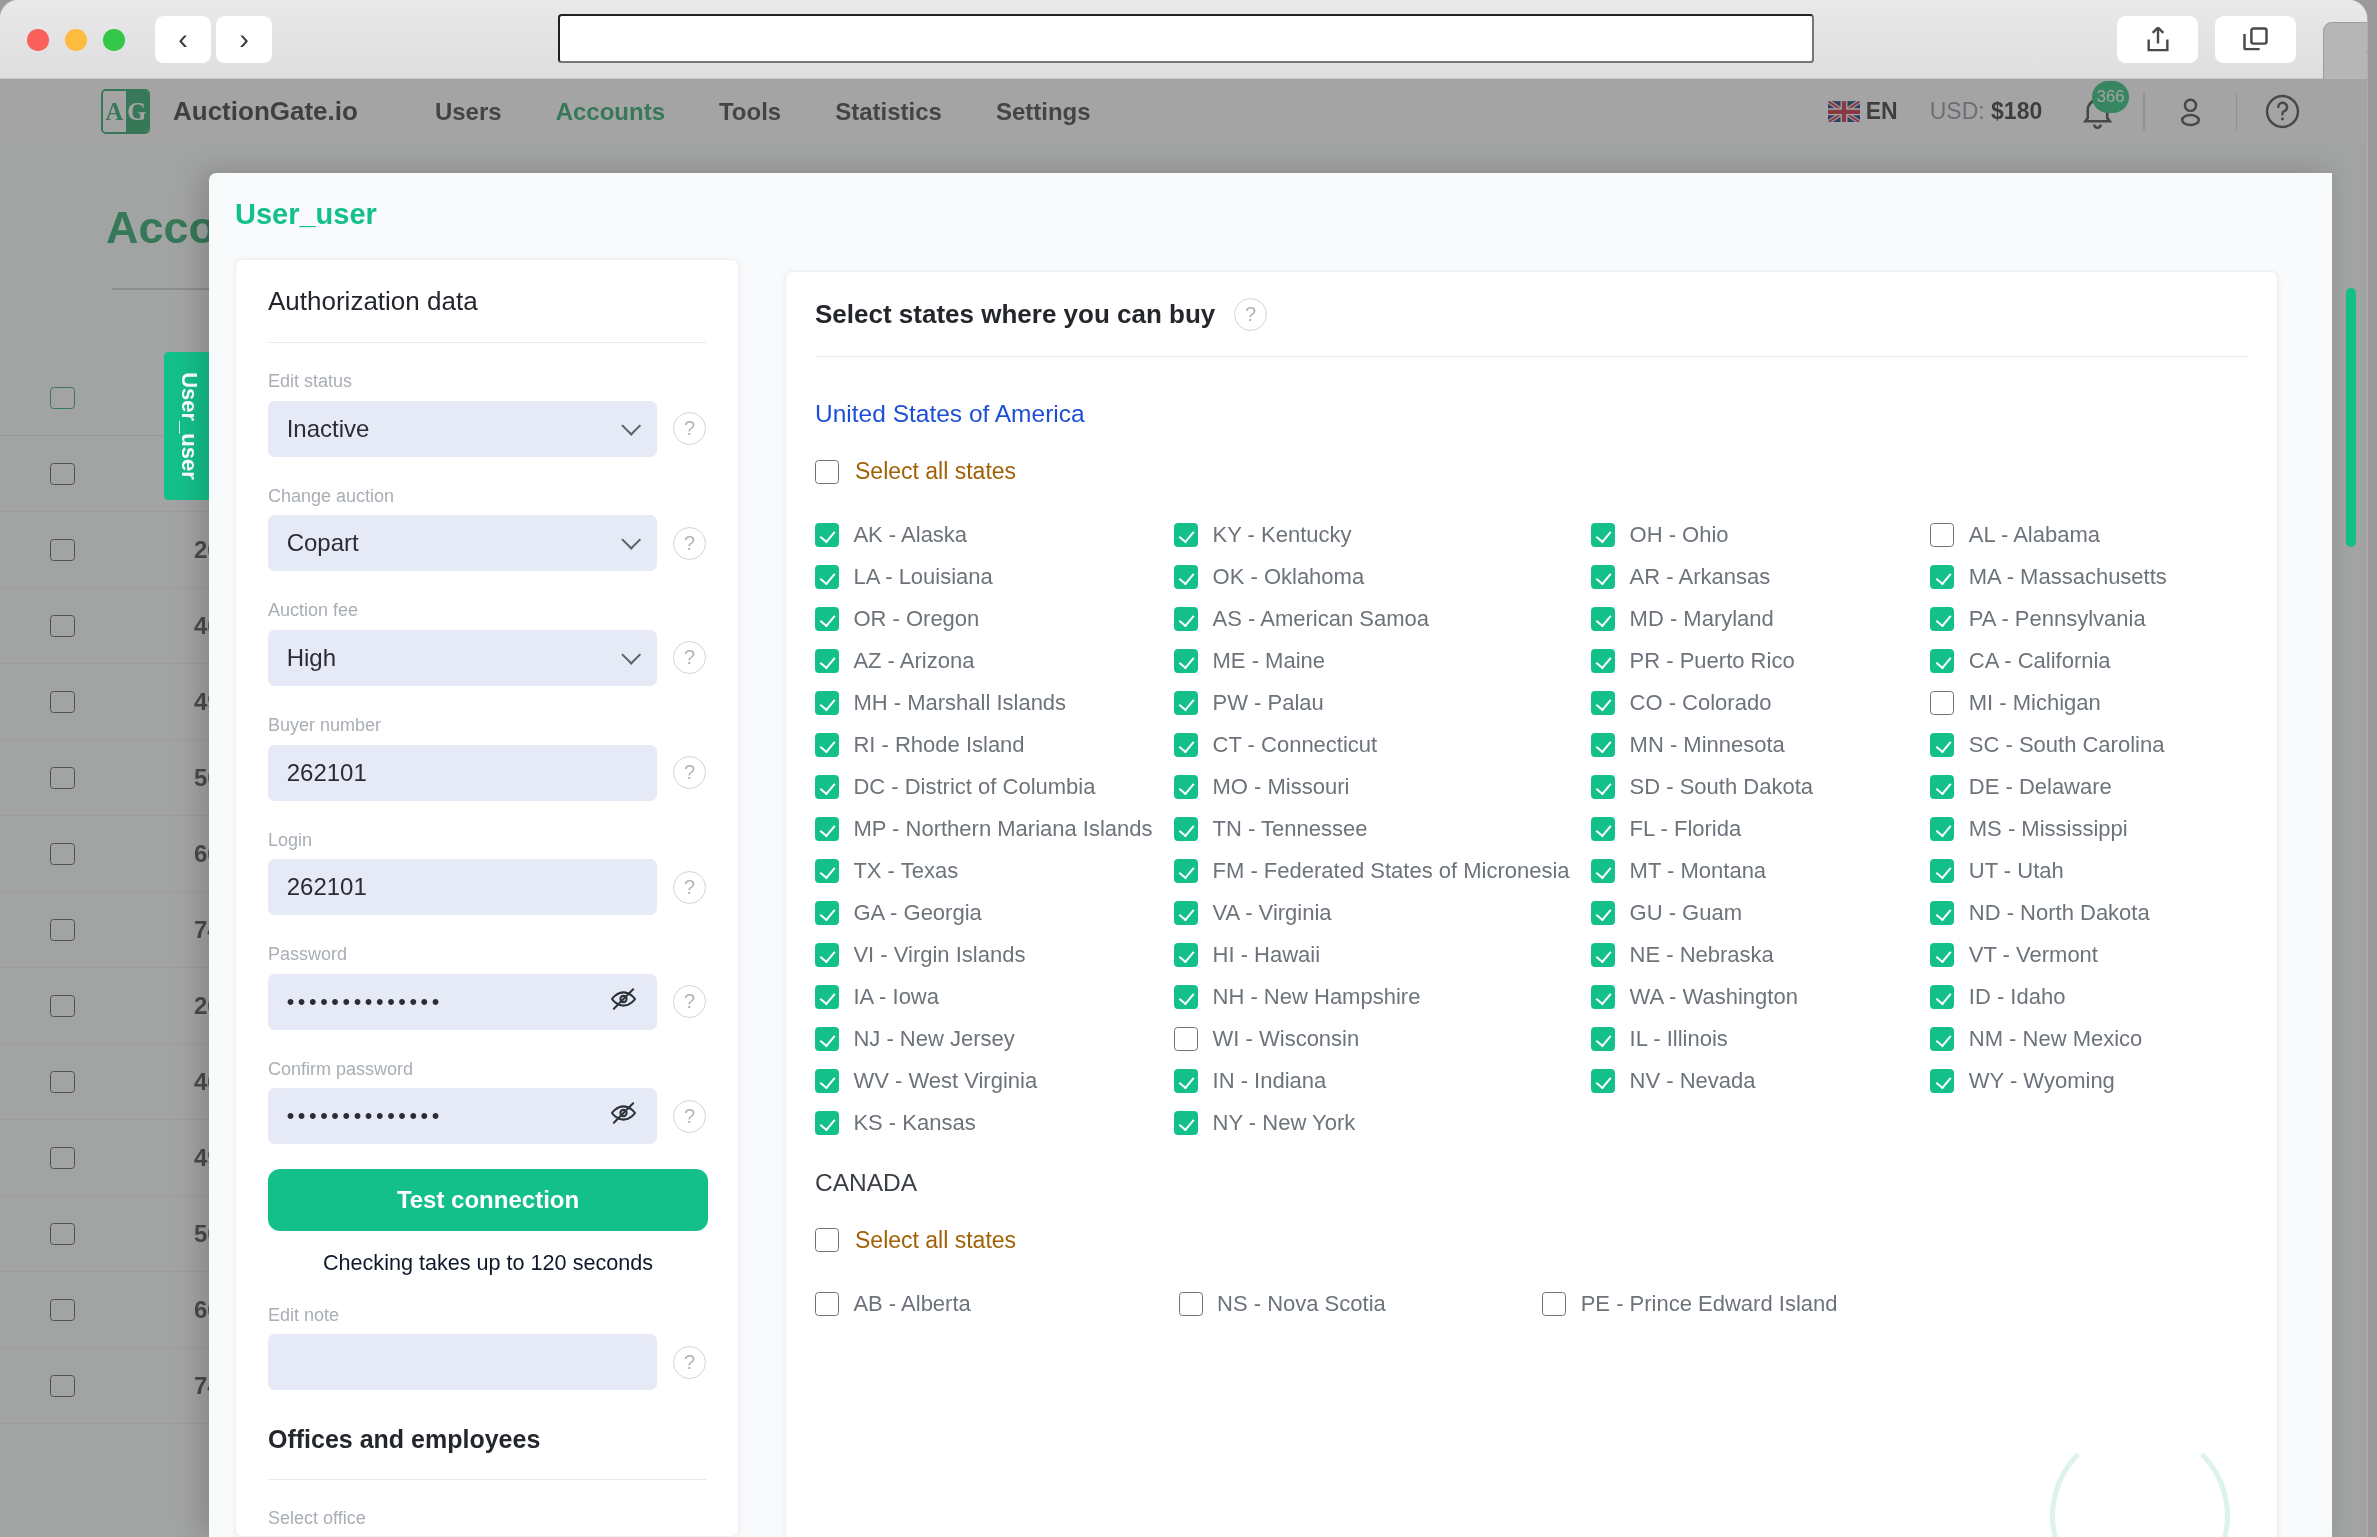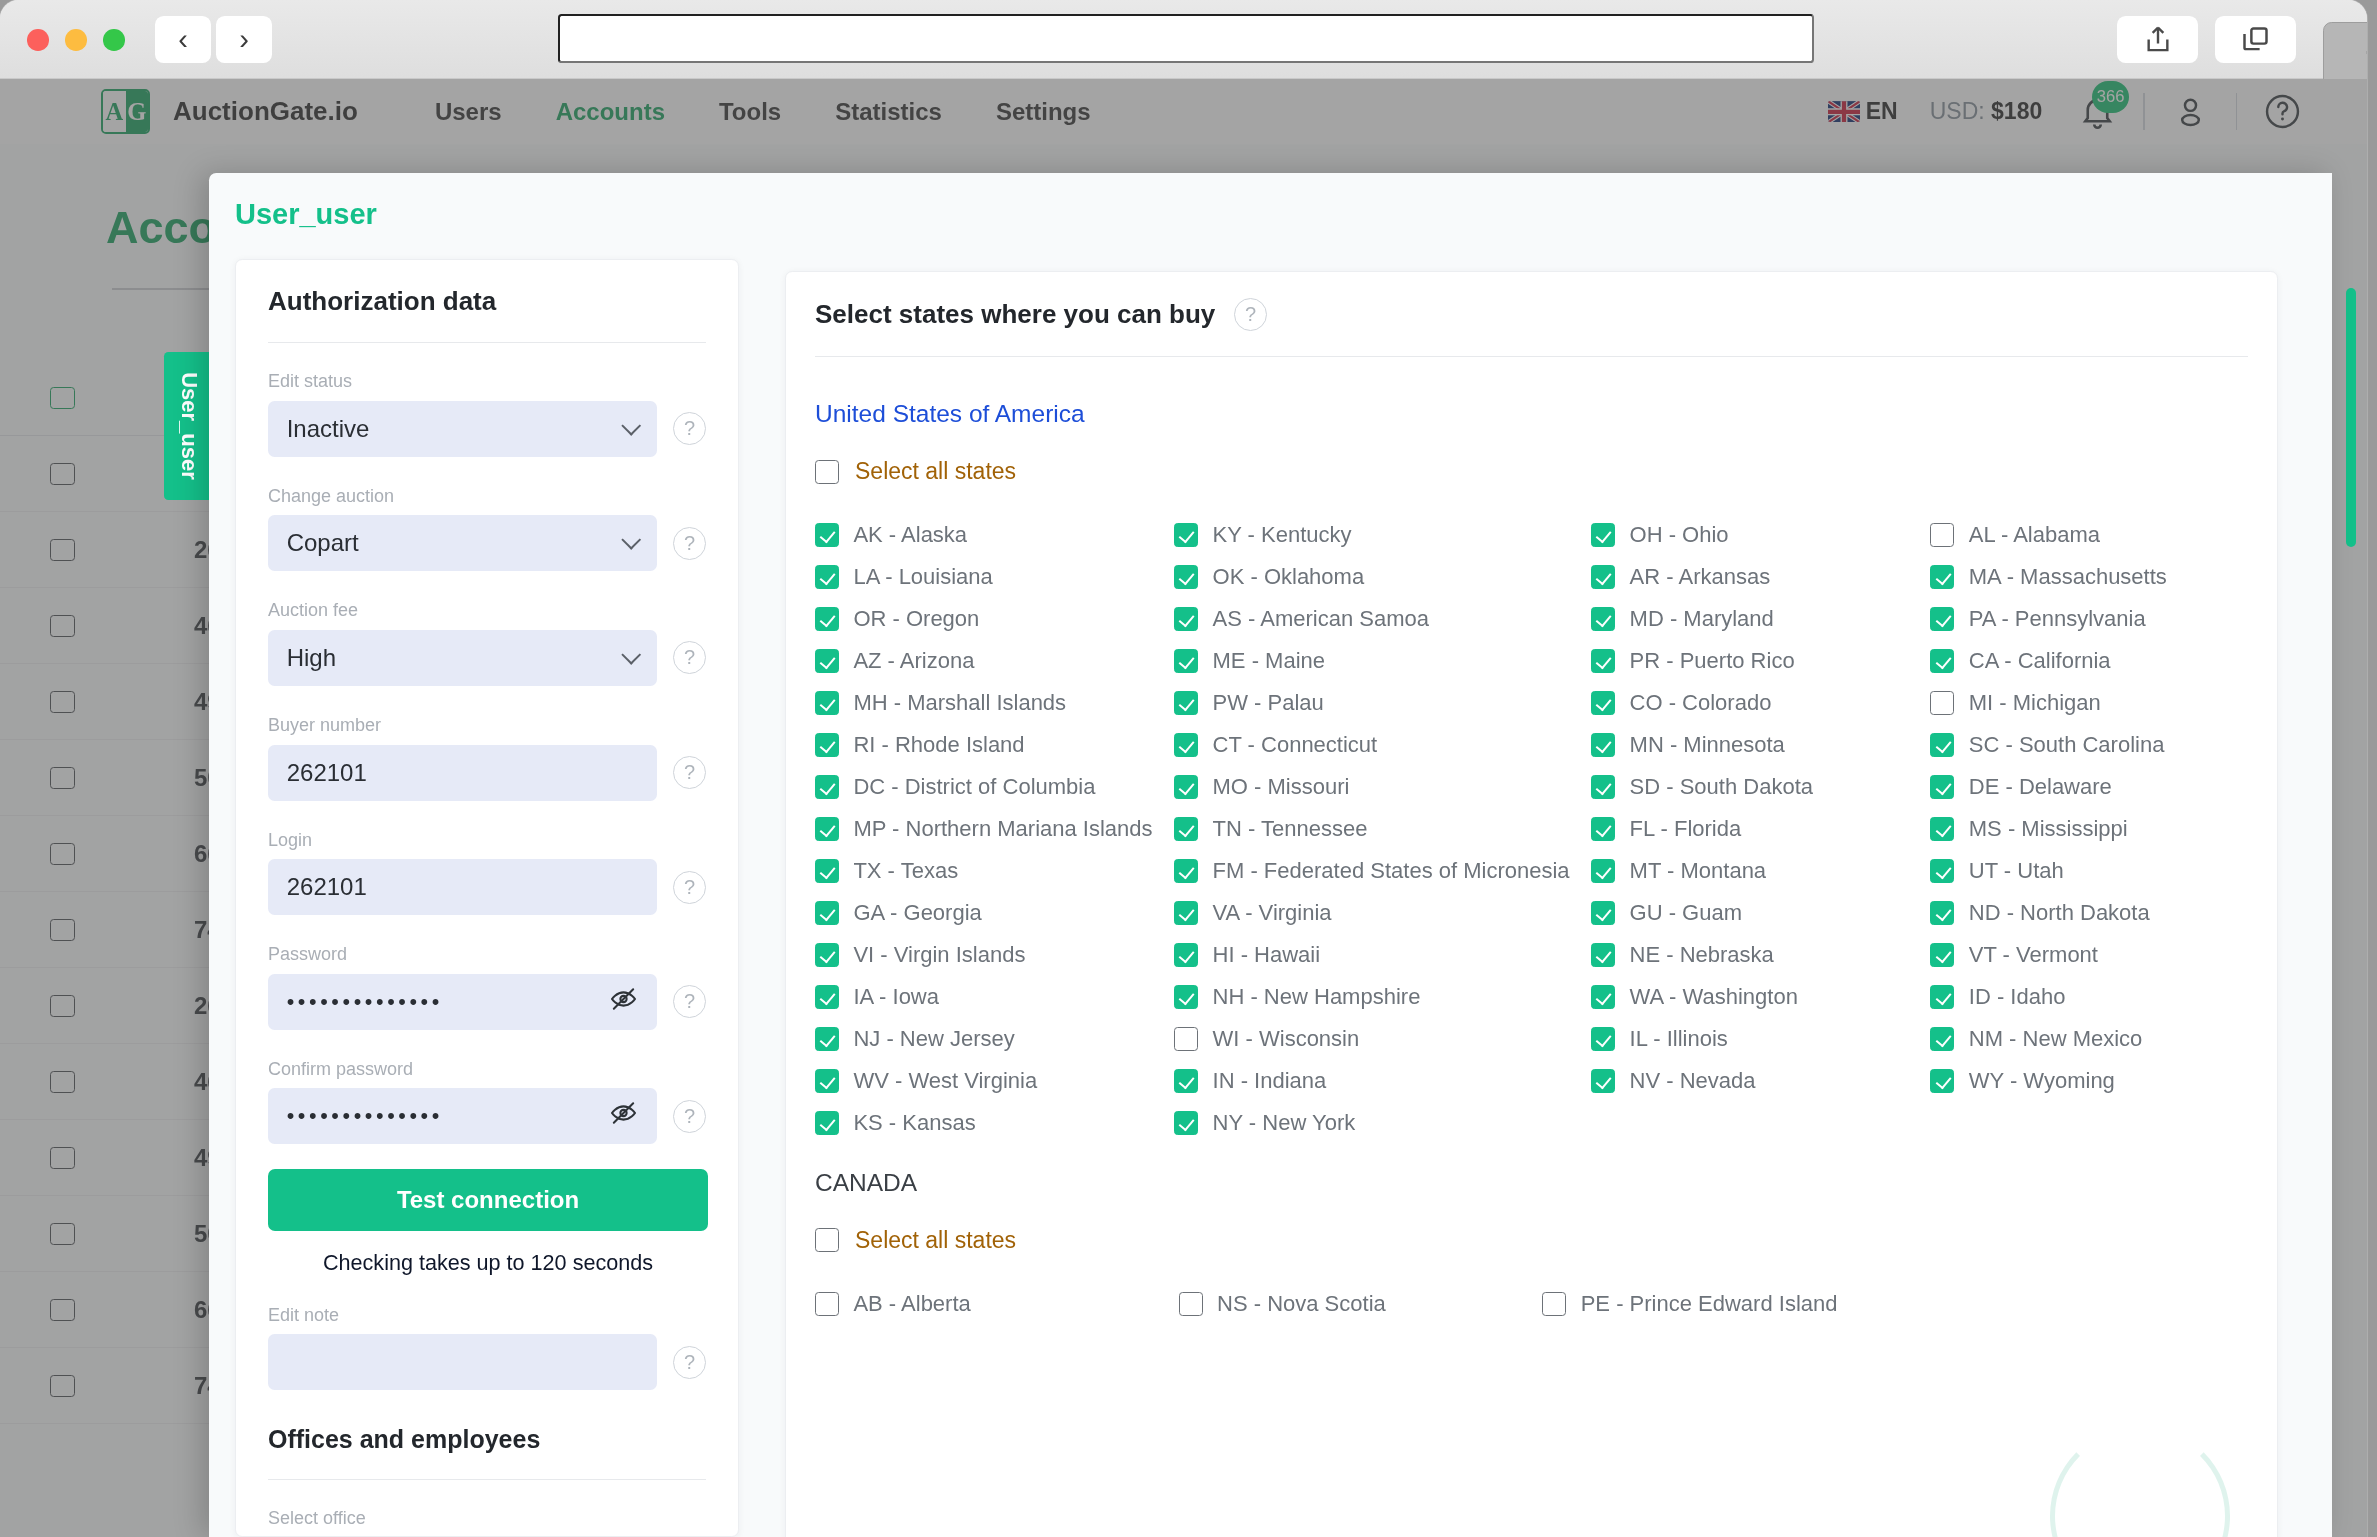--- a/index.html
+++ b/index.html
@@ -170,21 +170,21 @@
 
   .card {
     background: #fff;
     border: 0.7px solid #eceef1;
     border-radius: 7.2px;
     box-shadow: 0 1.4px 7.2px rgba(30,40,60,0.05);
   }
 
   
   .leftcard { position: absolute; left: 26px; top: 0; width: 504px; height: 1278px; padding: 26px 32px 0 32px; }
-  .card-head { font-size: 26px; font-weight: 700; color: #23272c; }
+  .card-head { font-size: 26px; font-weight: 400; color: #23272c; }
   .card-divider { height: 0.7px; background: #e7e9ec; margin: 24.5px 0 0 0; }
 
   .field { margin-top: 29px; position: relative; padding-right: 49px; }
   .field-label { font-size: 18px; color: #a9aeb5; margin-bottom: 8.6px; }
   .control {
     position: relative;
     height: 56px;
     background: #e6eaf7;
     border-radius: 6.5px;
     display: flex; align-items: center;
@@ -202,21 +202,21 @@
   .helpq {
     position: absolute; right: 0; bottom: 11.5px;
     width: 33px; height: 33px; border-radius: 50%;
     border: 1.4px solid #cfd4da; color: #aeb4bb;
     font-size: 20px; display: flex; align-items: center; justify-content: center;
   }
   .helpq.top { bottom: auto; top: 5.8px; }
 
   .btn-test {
     margin-top: 24.5px;
-    height: 62px; border-radius: 7px;
+    height: 62px; border-radius: 12px;
     background: #14c08a; color: #fff;
     font-size: 24px; font-weight: 700;
     display: flex; align-items: center; justify-content: center;
     width: 440px; border: none; cursor: pointer;
   }
   .note-under { margin-top: 18.7px; width: 440px; text-align: center; font-size: 21.6px; color: #0f172a; }
   .sec-head { margin-top: 35px; font-size: 25px; font-weight: 700; color: #23272c; }
 
   
   .rightcard { position: absolute; left: 576px; top: 12px; width: 1493px; height: 1278px; padding: 26px 29px 0 29px; }

